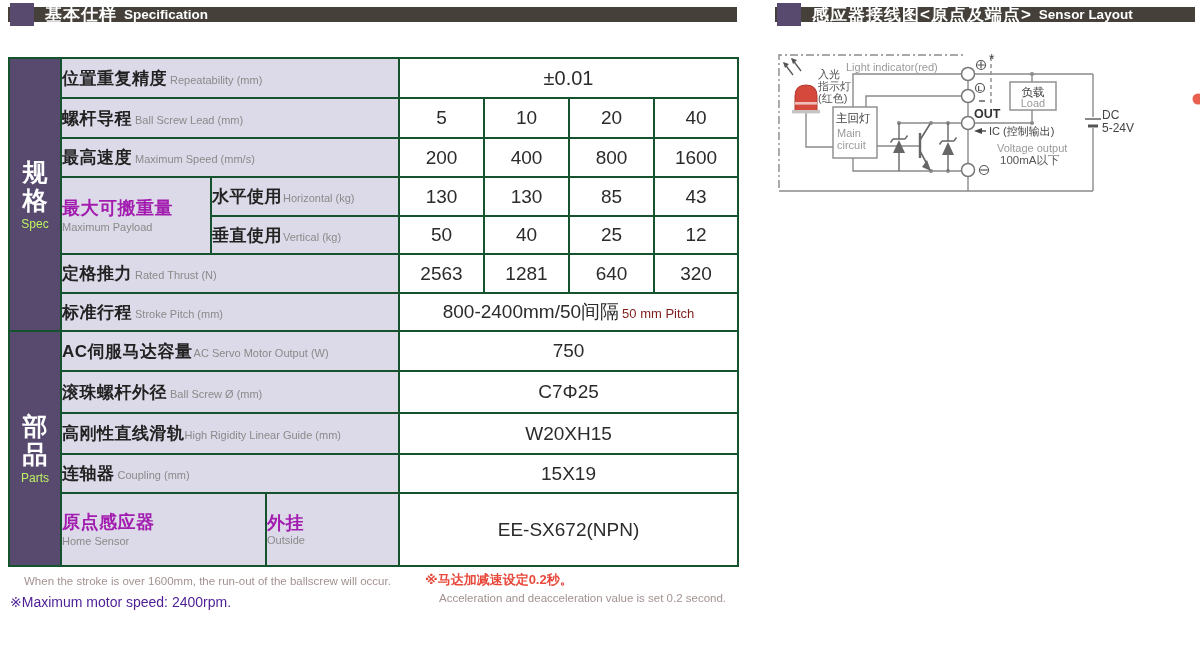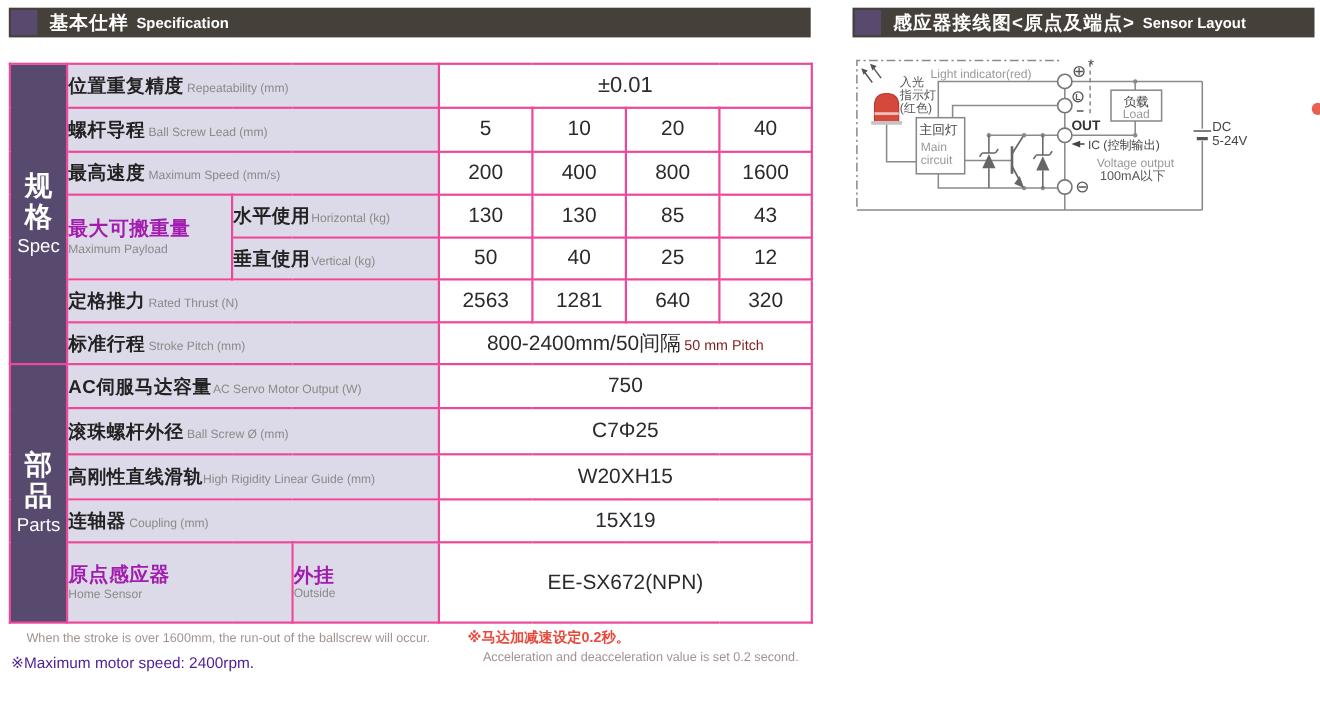--- a/index.html
+++ b/index.html
@@ -1,32 +1,32 @@
 <!DOCTYPE html>
 <html><head>
 <meta charset="utf-8">
 <style>
   html,body{margin:0;padding:0;background:#fff;}
   body{font-family:"Liberation Sans","DejaVu Sans",sans-serif;}
   .page{position:relative;width:1200px;height:662px;background:#fff;overflow:hidden;}
 
   
-  .bar{position:absolute;top:7px;height:27px;background:#454039;display:flex;align-items:center;}
+  .bar{position:absolute;top:7px;height:15px;background:#454039;display:flex;align-items:center;}
   .bar-left{left:8px;width:729px;}
   .bar-right{left:775px;width:420px;}
   .bar .sq{width:24px;height:23px;background:#574a6e;margin-left:2px;flex:0 0 auto;}
   .bar .zh{color:#fff;font-size:17px;font-weight:700;margin-left:11px;letter-spacing:1px;white-space:nowrap;}
   .bar .en{color:#fff;font-size:13.5px;font-weight:600;margin-left:7px;white-space:nowrap;}
 
   
   table.spec{position:absolute;left:8px;top:57px;border-collapse:collapse;table-layout:fixed;width:729px;}
-  table.spec td{border:2px solid #ec4899;padding:0;vertical-align:middle;overflow:hidden;}
+  table.spec td{border:2px solid #14532d;padding:0;vertical-align:middle;overflow:hidden;}
   td.side{background:#574a6e;color:#fff;text-align:center;}
   .side-zh{width:1.15em;margin:0 auto;word-break:break-all;font-size:25px;font-weight:700;line-height:1.12;letter-spacing:0;}
-  .side-en{font-size:17px;font-weight:400;margin-top:3px;color:#ffffff;}
+  .side-en{font-size:12px;font-weight:400;margin-top:3px;color:#bef264;}
   td.lbl{background:#dcdae8;padding:2px 2px 2px 9px;}
   .lbl .zh{font-size:17px;color:#222;font-weight:600;letter-spacing:.5px;}
   .lbl .en{font-size:11px;color:#8a8a8a;font-weight:400;margin-left:3px;}
   .lbl .zh-block{display:block;font-size:18px;color:#a21caf;font-weight:600;letter-spacing:.5px;line-height:1.25;}
   .lbl .en-block{display:block;font-size:11px;color:#8a8a8a;line-height:1.2;margin-top:1px;}
   td.val{background:#fff;text-align:center;font-size:19px;color:#2b2b2b;font-weight:500;}
   td.val .vsub{font-size:13px;color:#7f1d1d;font-weight:400;margin-left:3px;}
   tr.h40{height:40px;} tr.h39{height:39px;} tr.h38{height:38px;} tr.h42{height:42px;} tr.h41{height:41px;} tr.h73{height:73px;}
 
   

